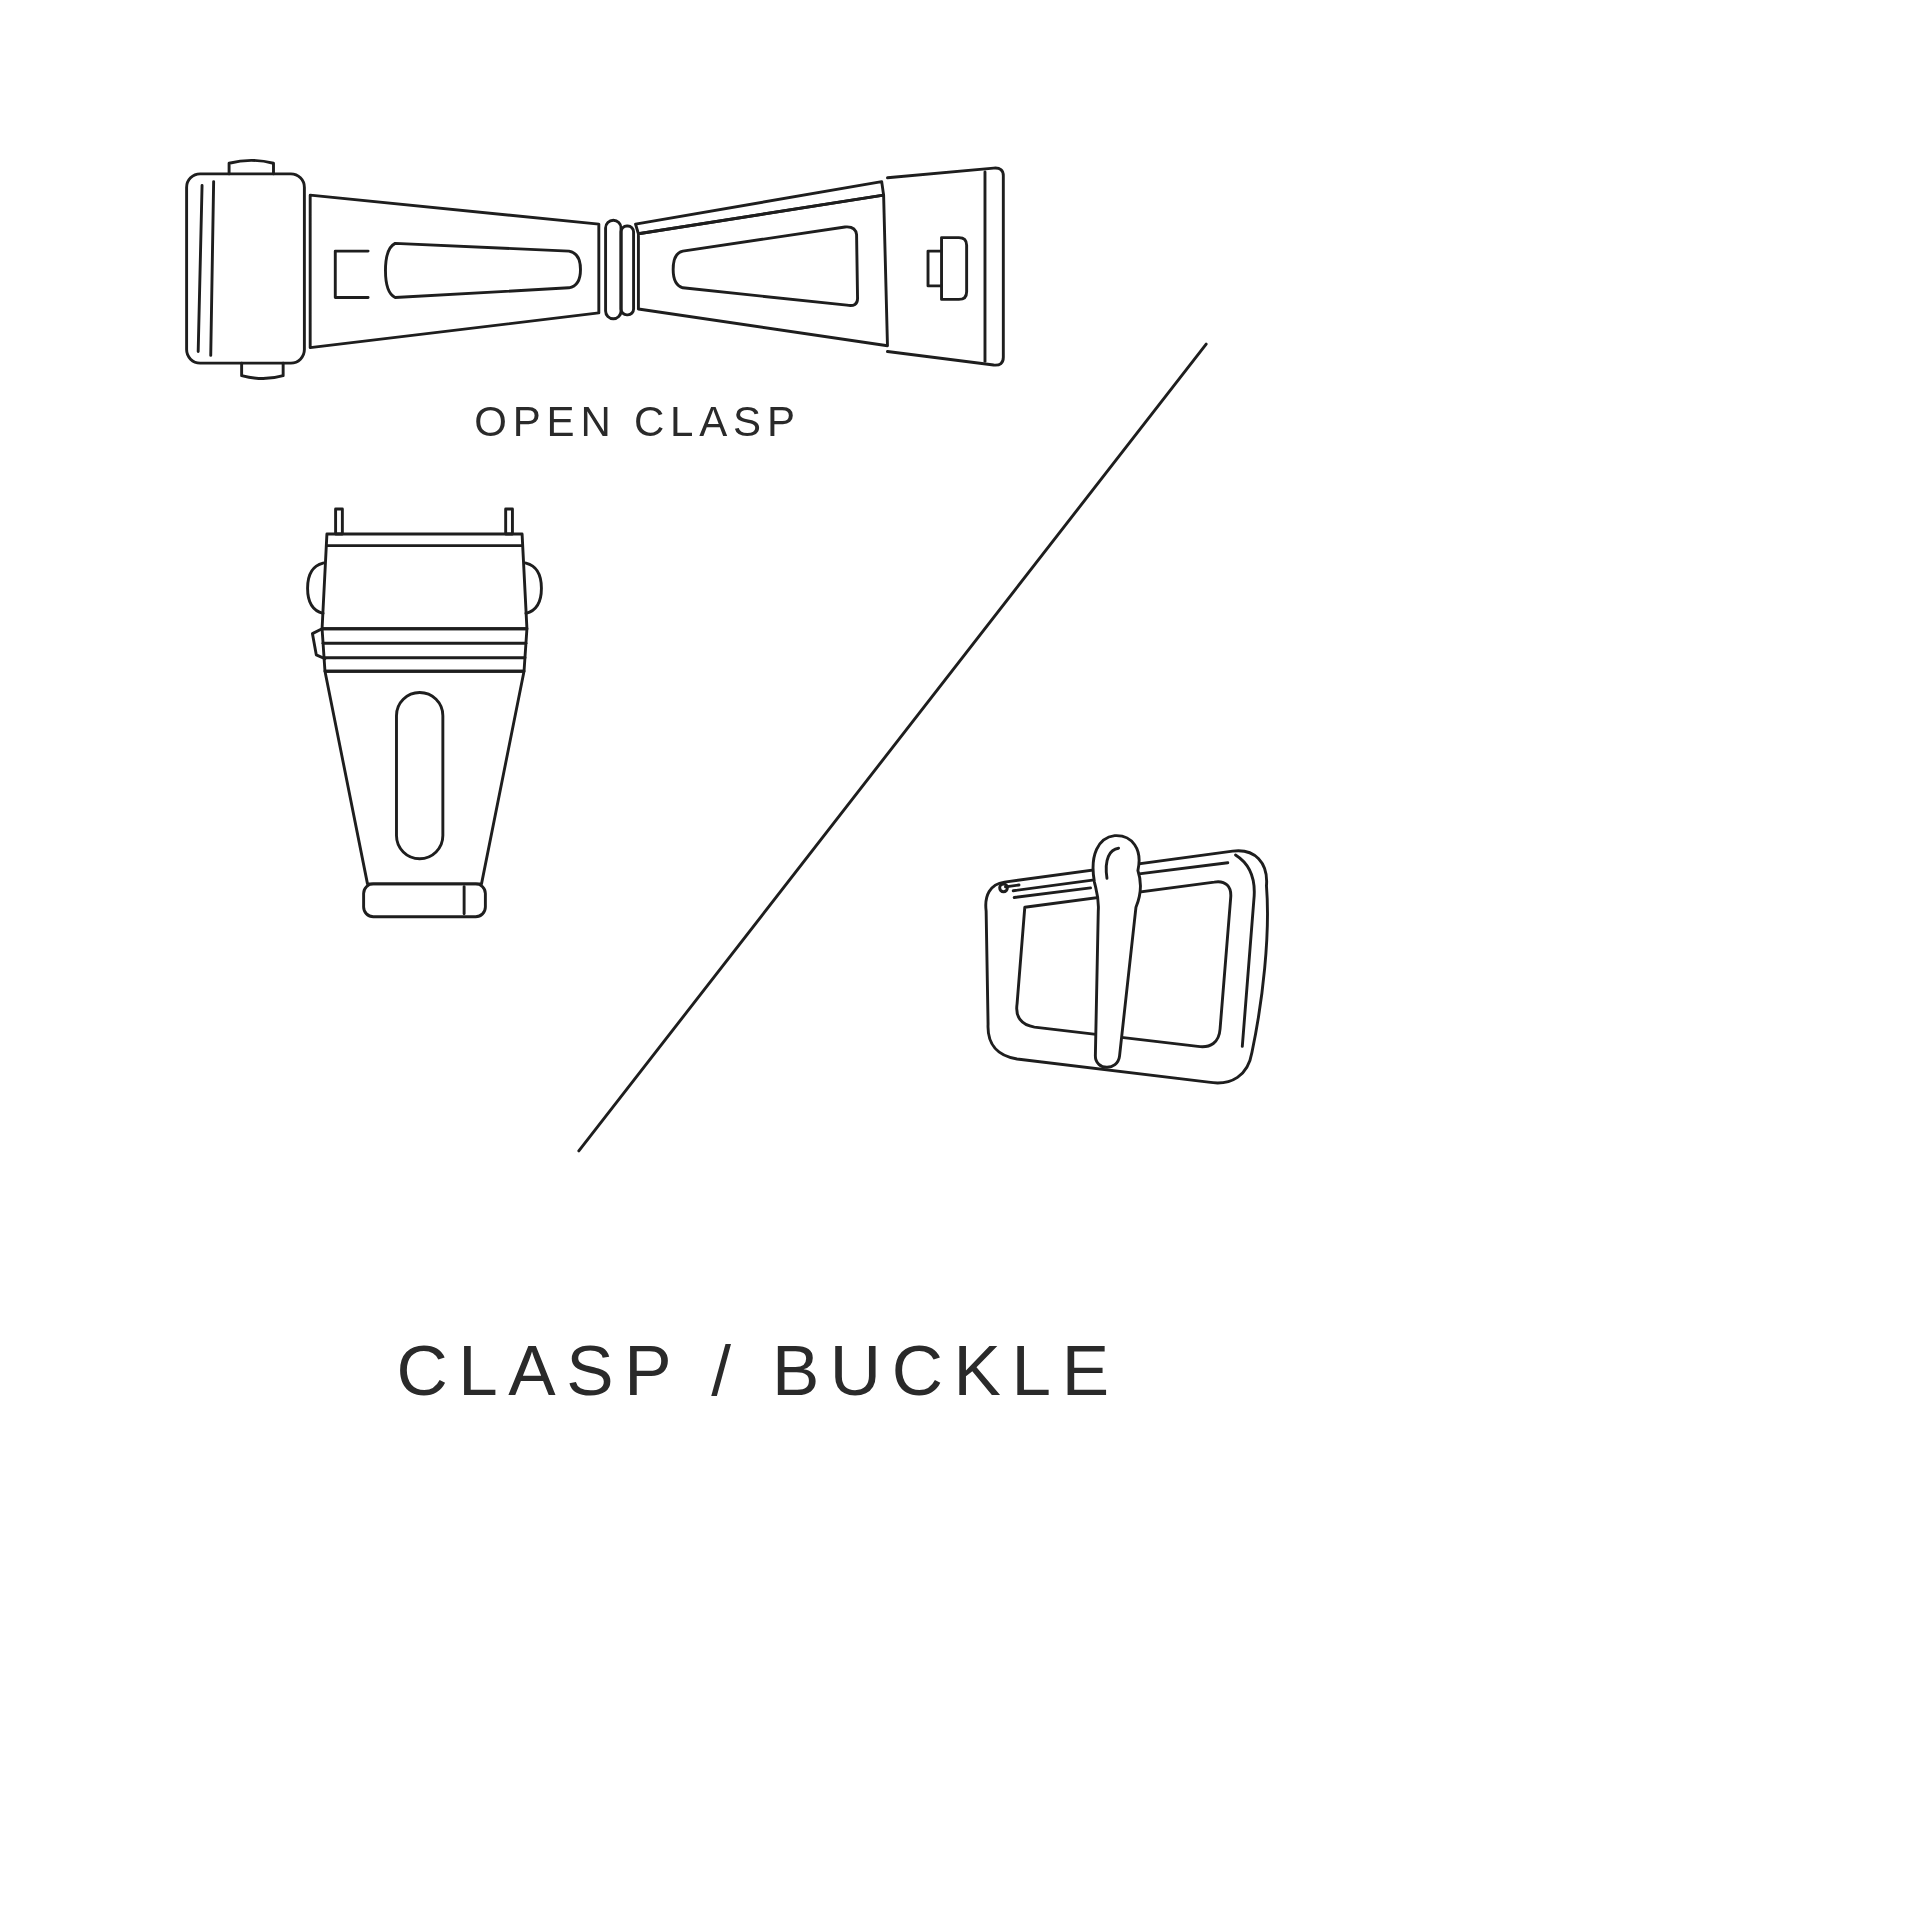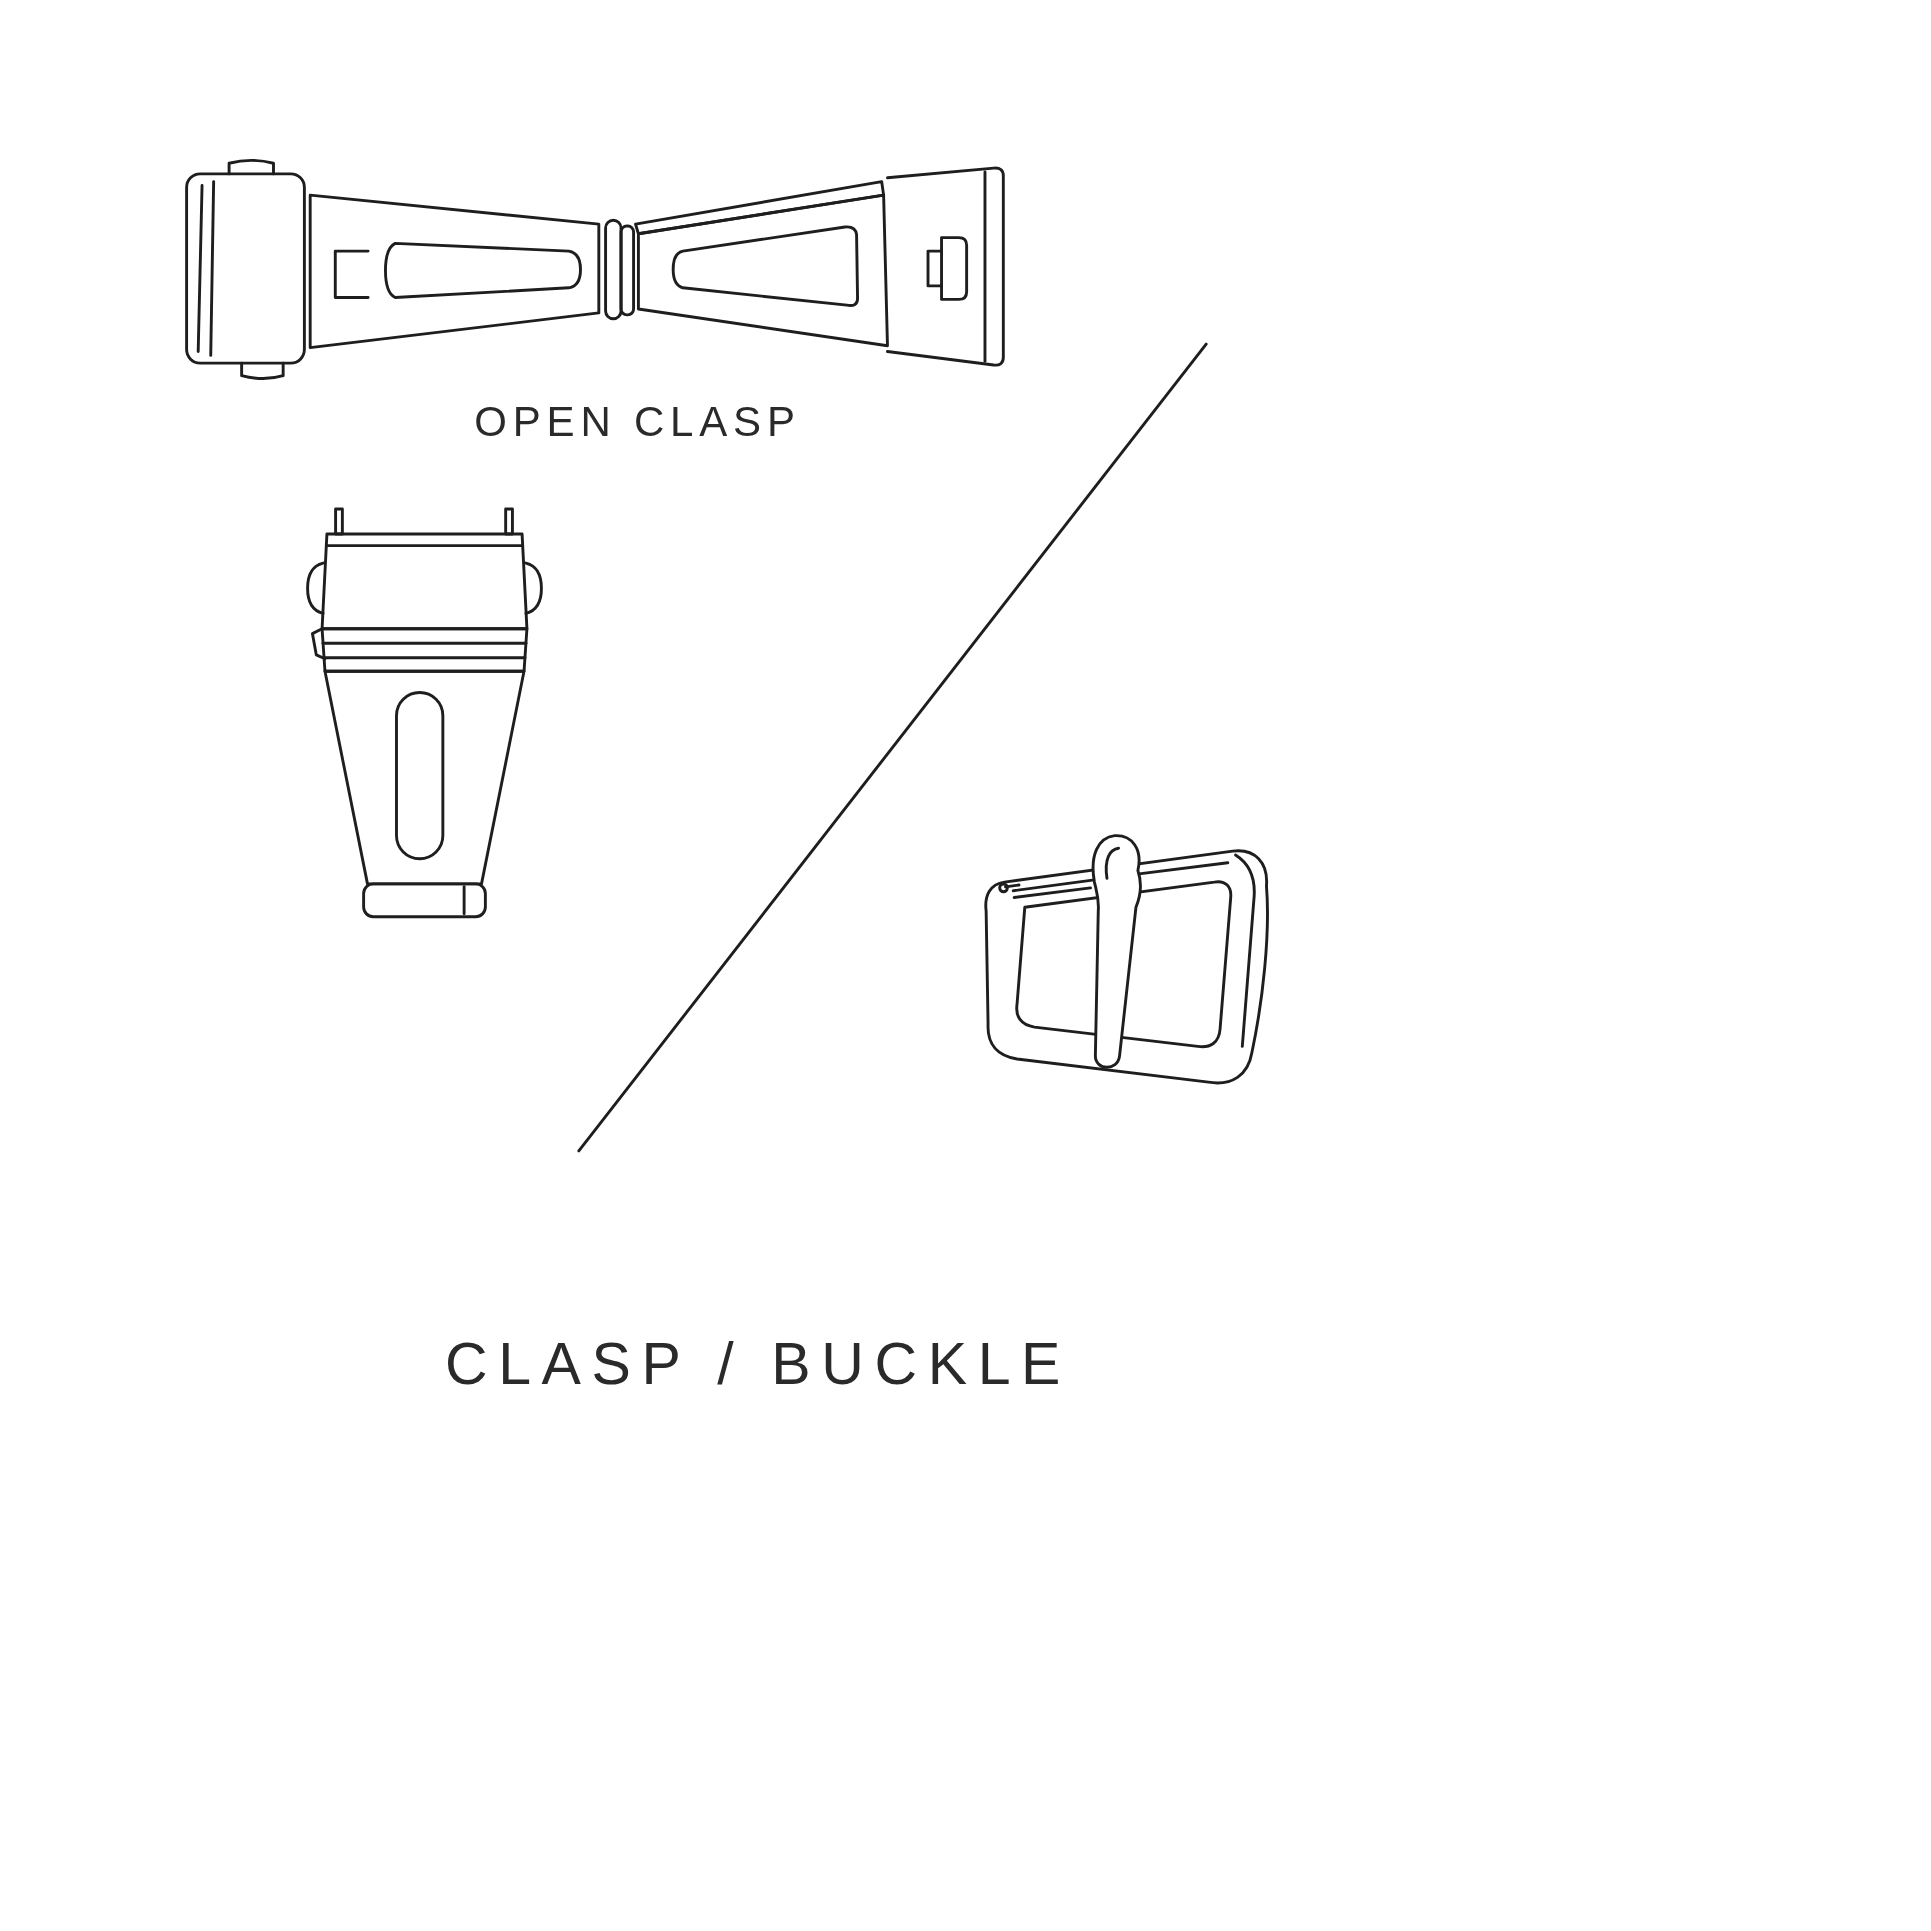--- a/index.html
+++ b/index.html
@@ -44,21 +44,21 @@
     letter-spacing: 5.8px;
     font-size: 42px;
     font-weight: 400;
     white-space: nowrap;
   }
   .page-title {
     position: absolute;
     color: #2a2a2a;
     text-align: center;
     letter-spacing: 10.6px;
-    font-size: 59px;
+    font-size: 71px;
     font-weight: 400;
     white-space: nowrap;
   }
 </style>
 </head>
 <body>
 
 <div id="canvas">
 
   <div class="illustration" style="left:169px; top:143px; width:850px; height:251px;">

